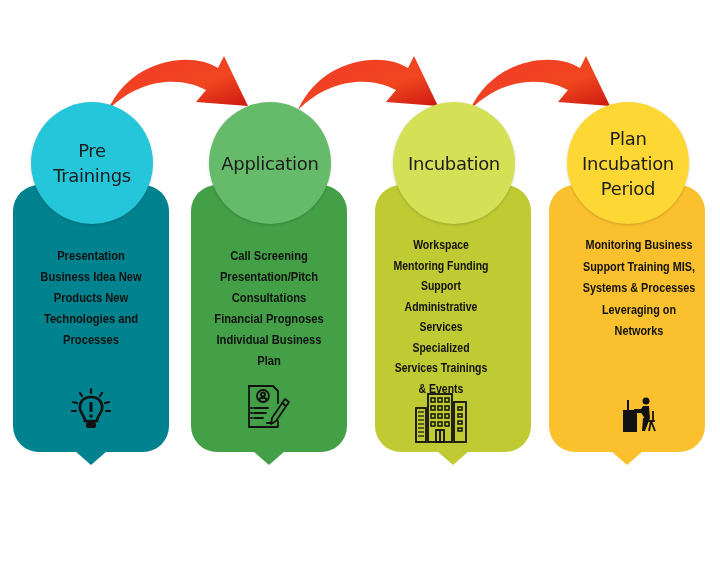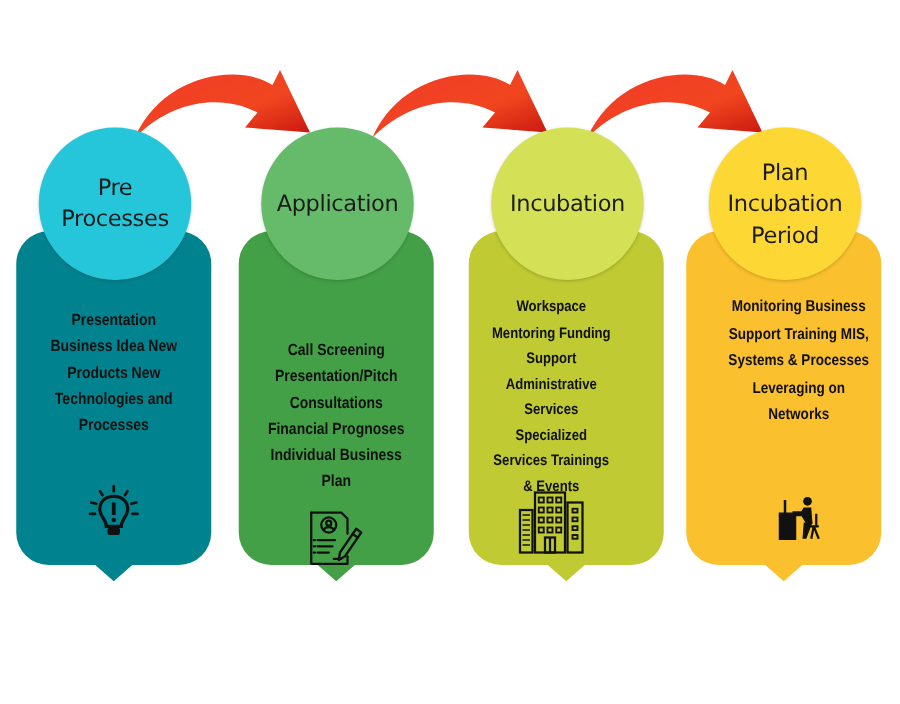--- a/index.html
+++ b/index.html
@@ -52,21 +52,21 @@
 </svg>
 <svg class="arrow" style="left:462px;top:50px;" viewBox="0 0 150 70">
   <path d="M8 60 C 30 10, 90 0, 118 18 L 124 6 L 148 56 L 96 52 L 106 40 C 80 26, 40 28, 8 60 Z" fill="url(#ag1)"></path>
 </svg>
 
 <div class="stage" style="left:13px;">
   <div class="box" style="background:#00838f;"></div>
   <div class="pointer" style="border-top-color:#00838f;"></div>
   <div class="circle" style="background:#26c6da;">
     <span class="circle-title">Pre
-Processes</span>
+Trainings</span>
   </div>
   <div class="box-content" style="position:absolute;left:0;top:185px;width:156px;height:267px;">
     <div class="desc">Presentation Business Idea New Products New Technologies and Processes</div>
     <svg class="icon" width="46" height="44" viewBox="0 0 46 44" style="top:202px;">
       <g stroke="#111" stroke-width="2.2" stroke-linecap="round" fill="none">
         <line x1="23" y1="2" x2="23" y2="6"></line>
         <line x1="12" y1="6" x2="14" y2="9"></line>
           <line x1="34" y1="6" x2="32" y2="9"></line>
         <line x1="5" y1="15" x2="9" y2="16"></line>
           <line x1="41" y1="15" x2="37" y2="16"></line>
@@ -80,21 +80,21 @@
     </svg>
   </div>
 </div>
 
 <div class="stage" style="left:191px;">
   <div class="box" style="background:#43a047;"></div>
   <div class="pointer" style="border-top-color:#43a047;"></div>
   <div class="circle" style="background:#66bb6a;">
     <span class="circle-title">Application</span>
   </div>
-  <div class="box-content" style="position:absolute;left:0;top:203px;width:156px;height:267px;">
+  <div class="box-content" style="position:absolute;left:0;top:179px;width:156px;height:267px;">
     <div class="desc" style="top:66px;">Call Screening Presentation/Pitch Consultations Financial Prognoses Individual Business Plan</div>
     <svg class="icon" width="48" height="48" viewBox="0 0 48 48" style="top:204px;">
       <g stroke="#111" stroke-width="1.8" fill="none" stroke-linecap="round" stroke-linejoin="round">
         <path d="M4 3 L 28 3 L 33 8 L 33 20"></path>
         <path d="M4 3 L 4 44 L 33 44 L 33 38"></path>
         <circle cx="18" cy="13" r="6"></circle>
         <circle cx="18" cy="11.5" r="2"></circle>
         <path d="M14 17 C 15 14, 21 14, 22 17"></path>
         <line x1="9" y1="25" x2="23" y2="25"></line>
           <line x1="6" y1="25" x2="7" y2="25"></line>

